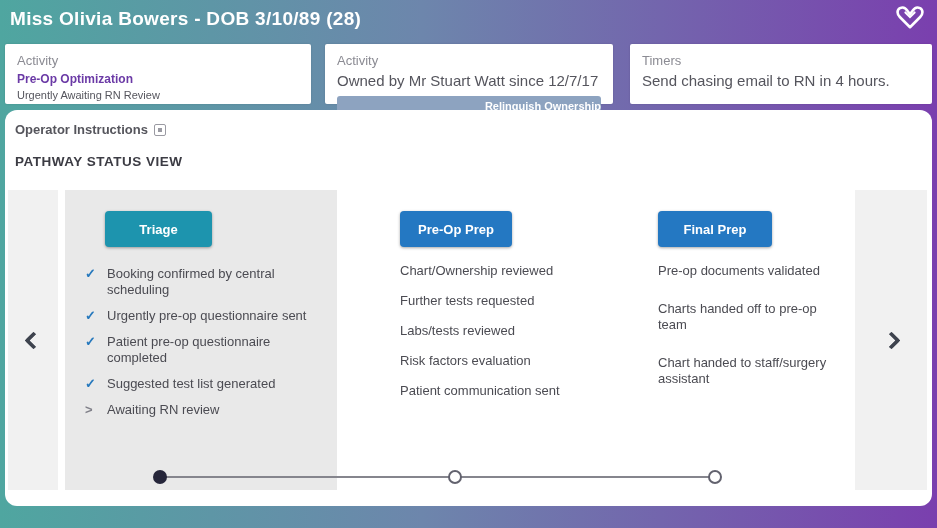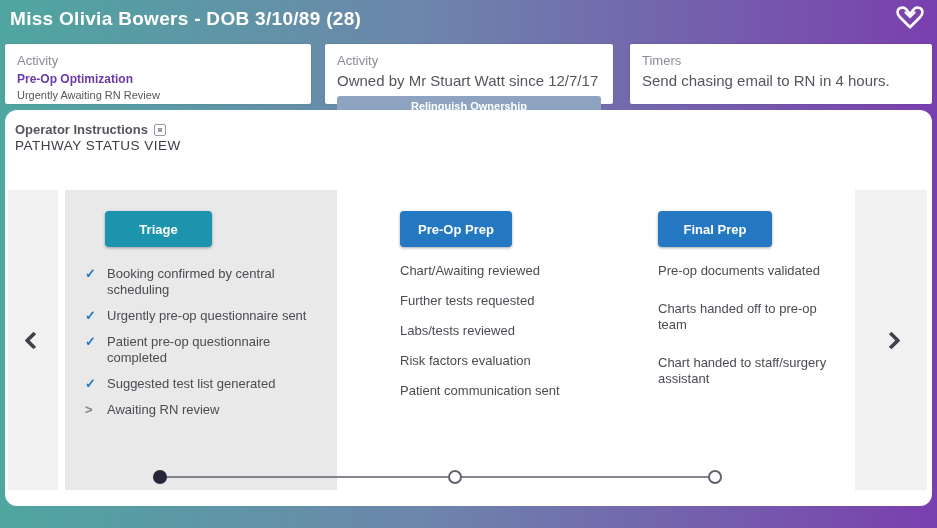--- a/index.html
+++ b/index.html
@@ -31,41 +31,41 @@
   .card-ownership { width:288px; margin-right:17px; }
   .card-timers { width:302px; }
   .card-heading { color:#8b8b93; font-size:13px; margin-bottom:4px; }
   .activity-link { color:#6b3aa6; font-size:12px; font-weight:bold; cursor:pointer; }
   .activity-status { color:#55555d; font-size:11px; margin-top:3px; }
   .card-detail { color:#55555d; font-size:15px; margin-top:2px; }
   .relinquish-btn {
     display:block; width:100%; margin-top:7px; border:none; cursor:pointer;
     background:#8da3c0; color:#ffffff; font-size:11px; font-weight:bold;
     font-family:"Liberation Sans", sans-serif;
-    padding:4px 0; border-radius:3px; text-align:center;
+    padding:4px 0; border-radius:3px; text-align:right;
   }
 
   
   .main-panel {
     background:#ffffff; margin:6px 5px 0 5px; height:396px;
     position:relative; border-radius:12px;
   }
   .op-instructions {
     position:absolute; top:12px; left:10px;
     display:flex; align-items:center; gap:6px;
   }
   .op-instructions-label { color:#55555c; font-size:13px; font-weight:600; }
   .expand-square {
     width:12px; height:12px; border:1.5px solid #9a9aa2; border-radius:2px;
     display:inline-flex; align-items:center; justify-content:center; cursor:pointer;
   }
   .expand-square::after { content:""; width:4px; height:4px; background:#9a9aa2; }
   .section-title {
-    position:absolute; top:28px; left:10px;
-    color:#3c3c44; font-size:13.5px; font-weight:normal; letter-spacing:.5px;
+    position:absolute; top:44px; left:10px;
+    color:#3c3c44; font-size:13.5px; font-weight:bold; letter-spacing:.5px;
   }
 
   
   .carousel { position:absolute; top:73px; left:0; width:927px; height:312px;padding-left:24px; }
   .paddle {
     position:absolute; top:7px; height:300px; background:#f1f1f1;
     display:flex; align-items:center; justify-content:center; cursor:pointer;
   }
   .paddle-left { left:3px; width:50px; }
   .paddle-right { left:850px; width:72px; }
@@ -183,21 +183,21 @@
           <span class="item-text">Suggested test list generated</span>
         </div>
         <div class="list-item">
           <span class="marker marker-pending">&gt;</span>
           <span class="item-text">Awaiting RN review</span>
         </div>
       </div>
 
       <div class="stage-list list-preop">
         <div class="list-item">
-          <span class="item-text">Chart/Awaiting reviewed</span>
+          <span class="item-text">Chart/Ownership reviewed</span>
         </div>
         <div class="list-item">
           <span class="item-text">Further tests requested</span>
         </div>
         <div class="list-item">
           <span class="item-text">Labs/tests reviewed</span>
         </div>
         <div class="list-item">
           <span class="item-text">Risk factors evaluation</span>
         </div>

